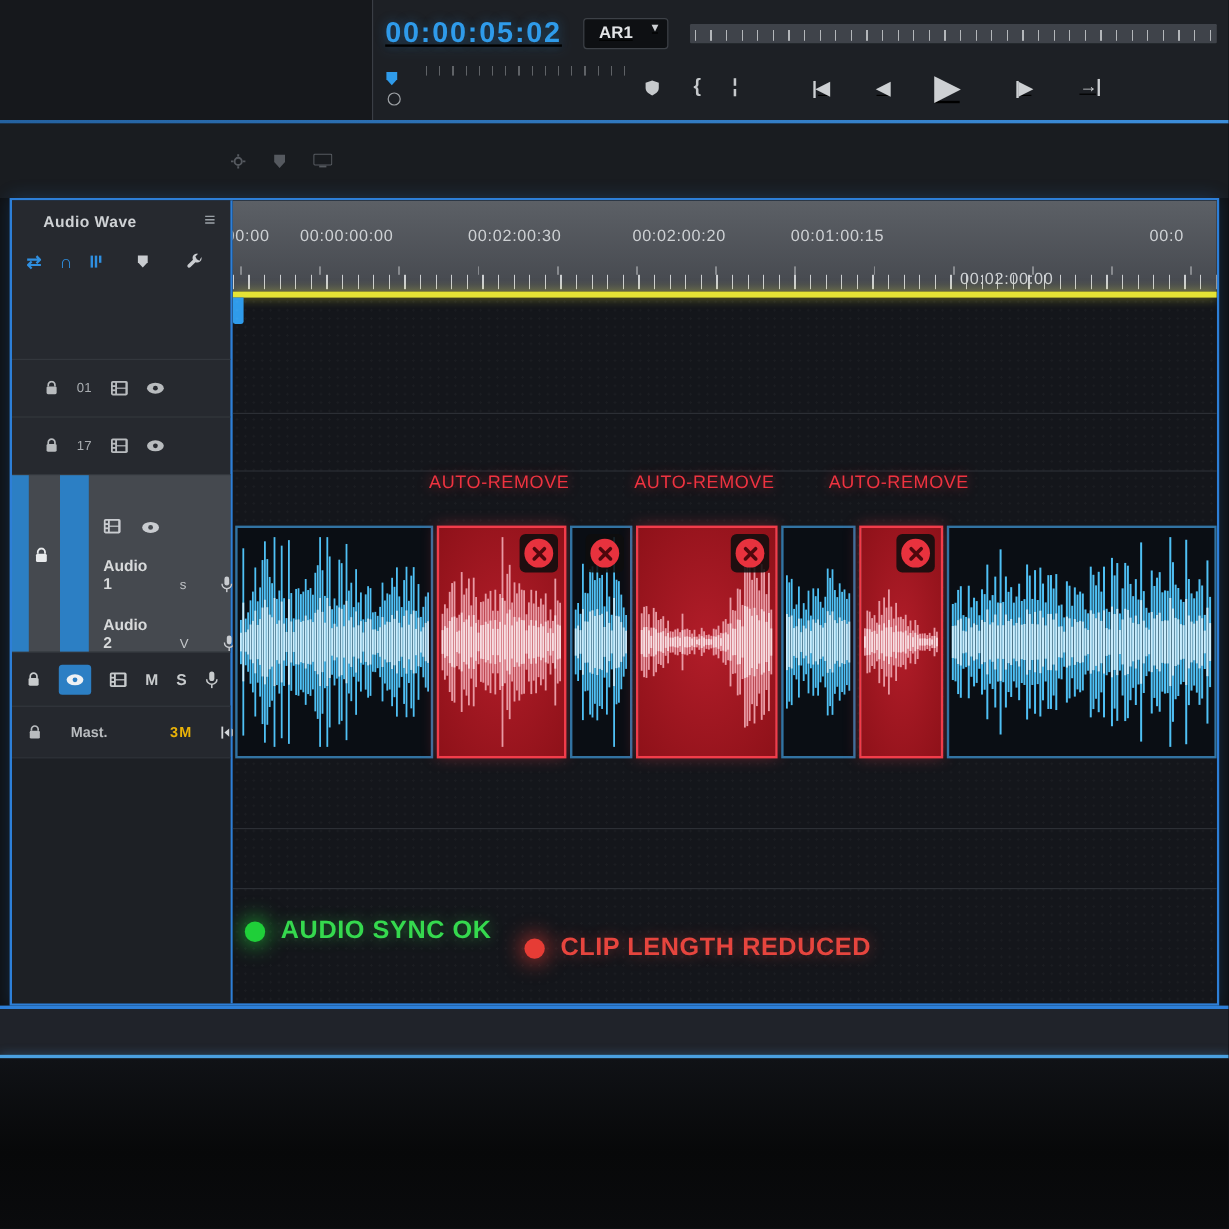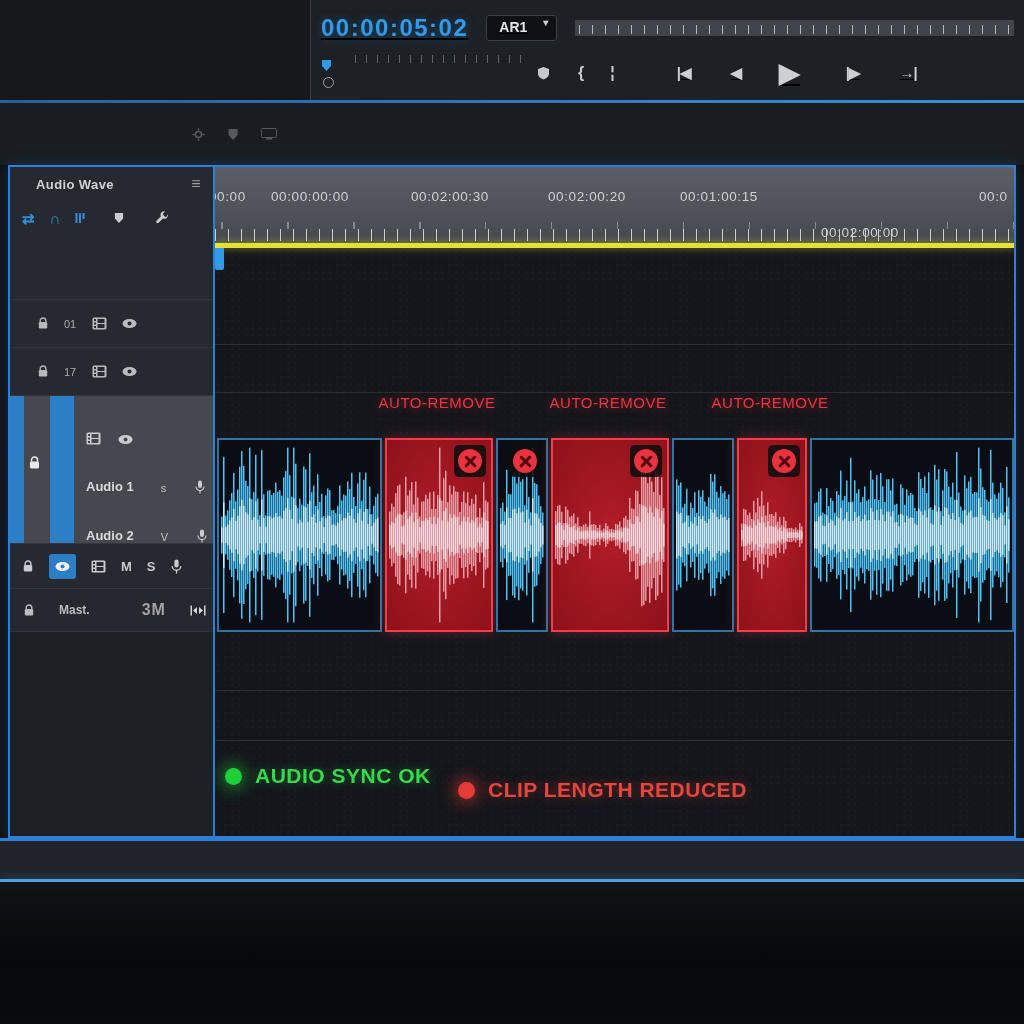--- a/index.html
+++ b/index.html
@@ -30,21 +30,21 @@
   .tr-play{font-size:27px;letter-spacing:0;}
 
   .blue-line-top{position:absolute;top:100px;left:0;right:0;height:3px;background:linear-gradient(90deg,#24619f,#3d8fdc);}
   .band{position:absolute;top:103px;left:0;right:0;height:62px;background:#191c20;
     display:flex;align-items:center;gap:22px;padding-left:192px;box-sizing:border-box;color:#878c93;}
   .band .bic{opacity:.55;line-height:0;}
 
   
   .main-panel{position:absolute;left:8px;right:8px;top:165px;height:673px;border:2px solid #2d7fd8;
     display:flex;background:#14161b;box-sizing:border-box;box-shadow:0 0 14px rgba(45,127,216,.25);}
-  .sidebar{width:205px;background:#26292f;border-right:2px solid #2d7fd8;display:flex;flex-direction:column;
+  .sidebar{width:184px;background:#26292f;border-right:2px solid #2d7fd8;display:flex;flex-direction:column;
     box-sizing:border-box;flex-shrink:0;}
   .sb-header{height:34px;display:flex;align-items:center;padding:0 12px 0 26px;color:#cfd2d5;font-size:13px;font-weight:bold;letter-spacing:.4px;}
   .sb-menu{margin-left:auto;color:#9aa0a6;font-size:16px;cursor:default;}
   .sb-tc{height:36px;display:flex;align-items:center;padding-left:12px;font-size:20px;font-weight:bold;
     color:#2f9bea;letter-spacing:1.2px;text-shadow:0 0 9px rgba(47,155,234,.35);}
   .sb-tools{height:34px;display:flex;align-items:center;gap:15px;padding-left:12px;}
   .tool-b{color:#2f8fe0;font-size:15px;font-weight:bold;line-height:1;cursor:default;}
   .tool-w{color:#c9ccd0;line-height:0;cursor:default;}
   .sb-spacer{height:64px;}
   .trk{height:47px;display:flex;align-items:center;gap:15px;padding-left:27px;border-top:1px solid #33373d;color:#b8bbbe;}
@@ -56,21 +56,21 @@
   .ab-info{position:absolute;left:2px;top:62px;color:#caccce;line-height:0;opacity:.8;}
   .ab-rows{position:absolute;left:76px;top:0;right:4px;}
   .ab-row{height:49px;display:flex;align-items:flex-end;gap:17px;font-size:13px;color:#d8dadb;font-weight:bold;}
   .ab-mod{font-size:11px;color:#c3c6c9;font-weight:normal;margin-left:10px;}
   .ab-row .icn{color:#c9ccd0;line-height:0;}
   .mix-row{height:44px;display:flex;align-items:center;gap:15px;padding-left:12px;border-top:1px solid #33373d;color:#c8cbcd;}
   .eye-sq{width:27px;height:25px;background:#2c7fc4;border-radius:3px;display:flex;align-items:center;justify-content:center;color:#eef1f3;}
   .ms{font-size:13px;font-weight:bold;color:#c8cbcd;}
   .master-row{height:42px;display:flex;align-items:center;padding:0 14px 0 13px;gap:24px;color:#b9bcbf;
     font-size:12px;font-weight:bold;border-top:1px solid #33373d;background:#25282e;}
-  .m-meter{color:#a3a3a3;font-weight:bold;margin-left:28px;font-size:16px;letter-spacing:1px;}
+  .m-meter{color:#eab308;font-weight:bold;margin-left:28px;font-size:12px;letter-spacing:1px;}
   .bowtie{margin-left:auto;color:#d3d6d9;line-height:0;}
   .sb-rest{flex:1;background:#1d2025;border-top:1px solid #30343a;}
 
   .timeline{flex:1;position:relative;overflow:hidden;background:#14161b;}
   .ruler{position:absolute;left:0;right:0;top:0;height:76px;background:linear-gradient(#5c6066,#45484e);cursor:default;}
   .ruler-label{position:absolute;top:22px;font-size:13.5px;color:#ced1d4;letter-spacing:.6px;white-space:nowrap;}
   .ruler-ticks{position:absolute;left:0;right:0;bottom:2px;height:12px;
     background:repeating-linear-gradient(90deg,rgba(228,230,232,.85) 0 1px,transparent 1px 13px);}
   .ruler-ticks2{position:absolute;left:6px;right:0;bottom:14px;height:7px;opacity:.5;
     background:repeating-linear-gradient(90deg,rgba(228,230,232,.8) 0 1.5px,transparent 1.5px 66px);}

